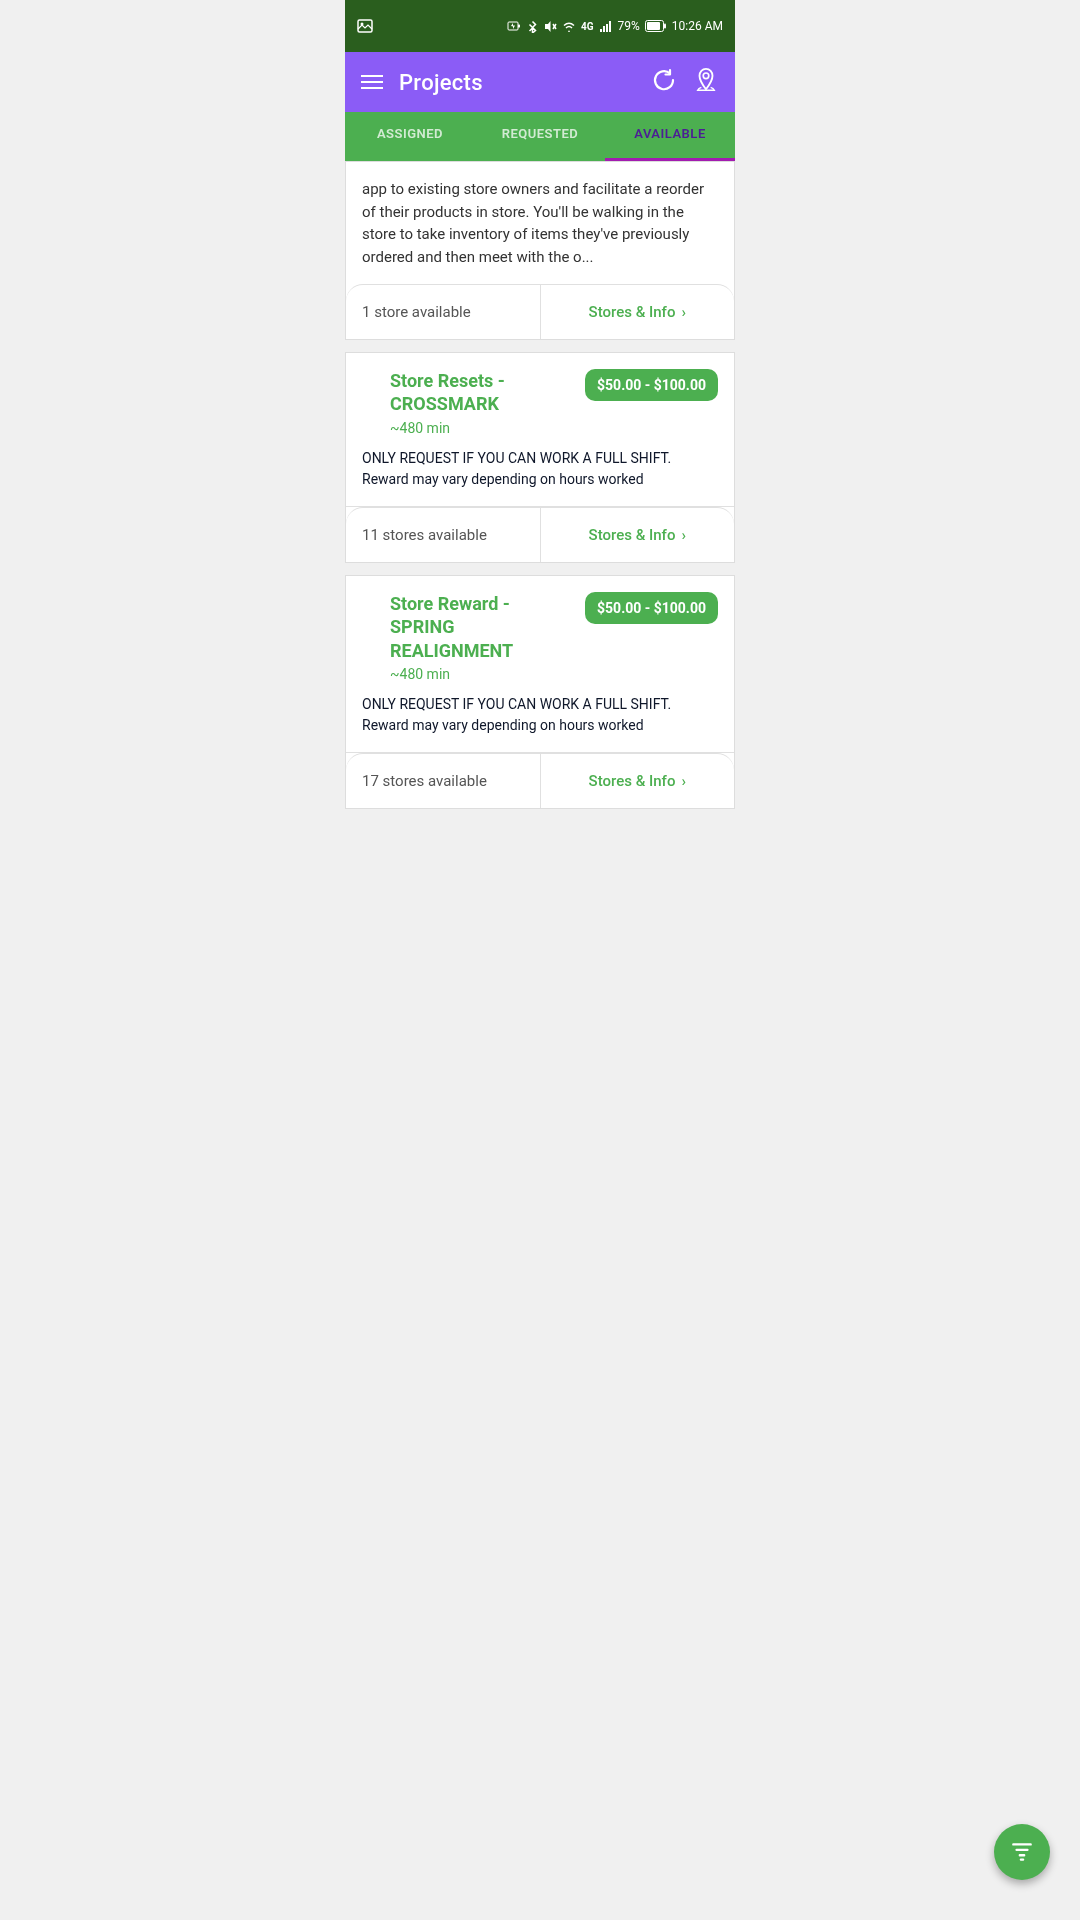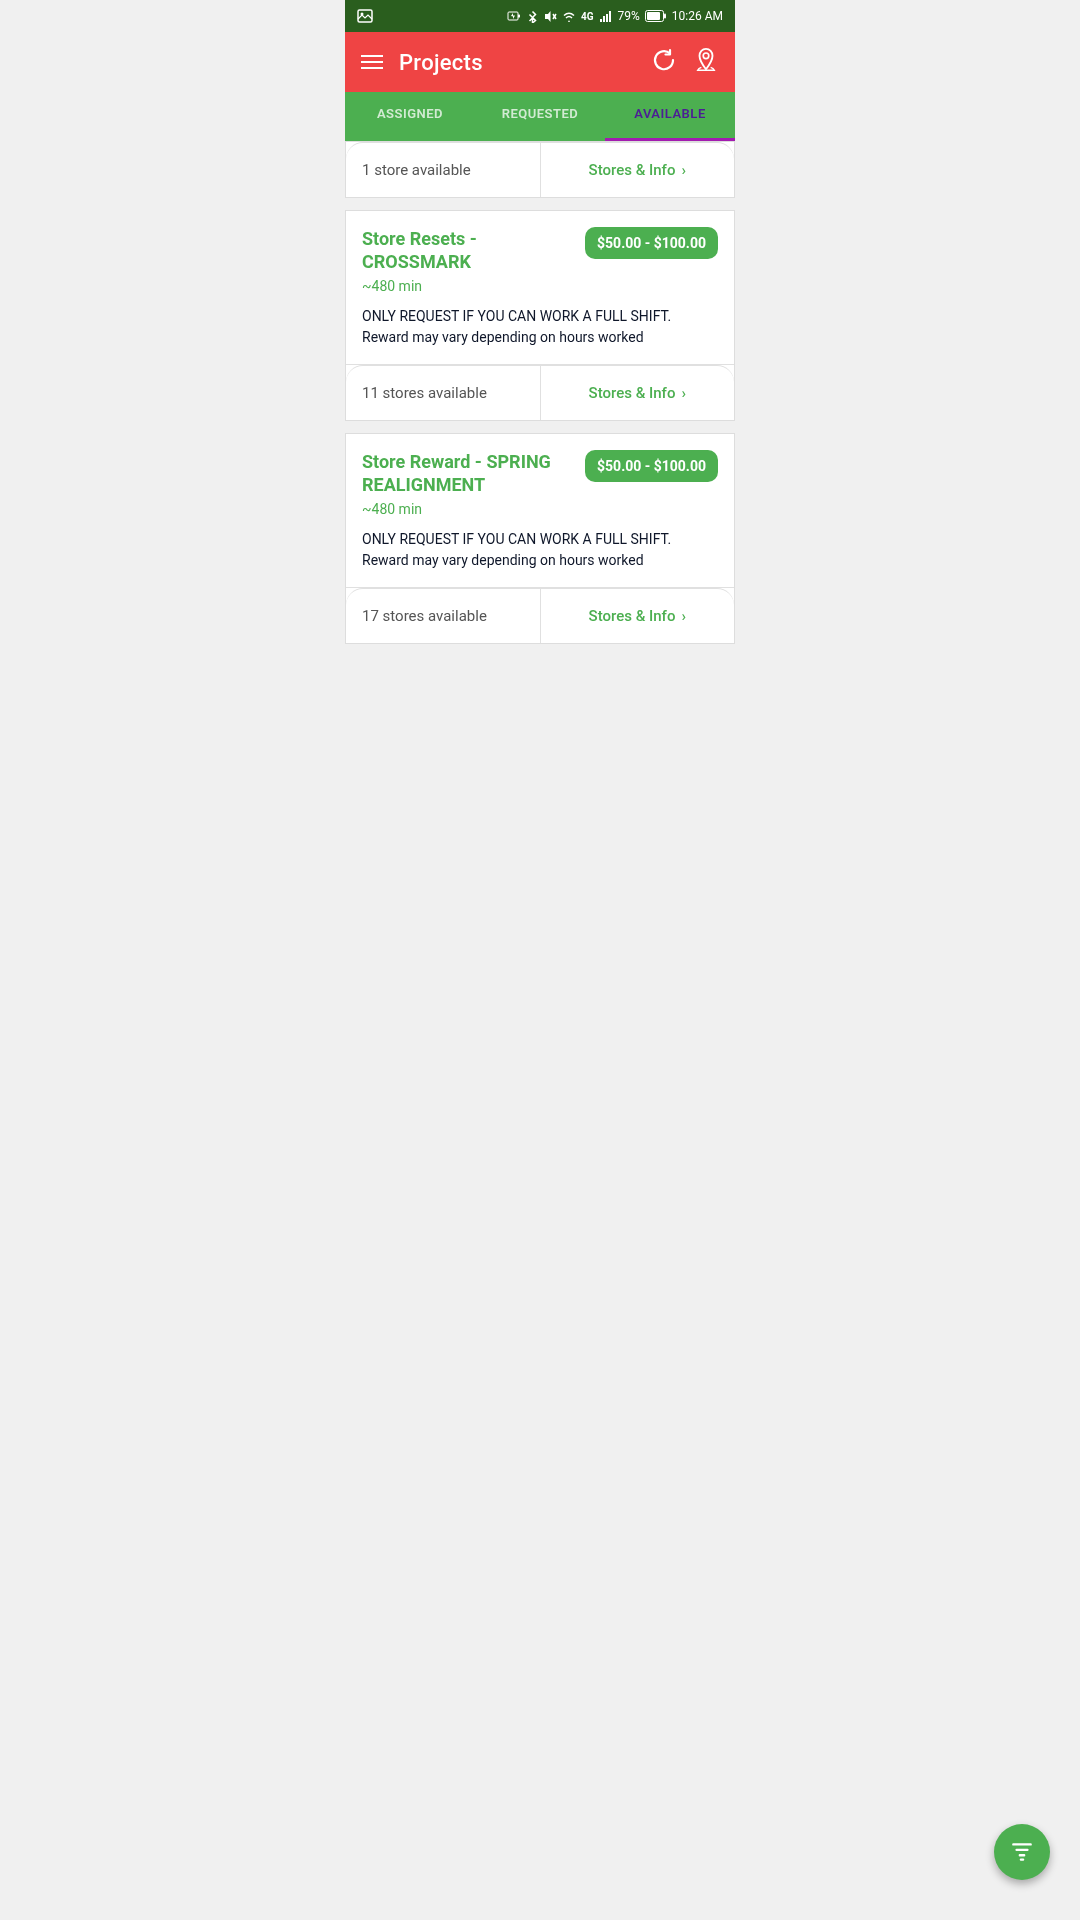--- a/index.html
+++ b/index.html
@@ -15,37 +15,37 @@
 
     
     .status-bar {
       background: #2a5e1e;
       color: white;
       display: flex;
       justify-content: space-between;
       align-items: center;
       padding: 6px 12px;
       font-size: 12px;
-      height: 32px;
+      height: 52px;
     }
     .status-left {
       display: flex;
       align-items: center;
       gap: 4px;
     }
     .status-right {
       display: flex;
       align-items: center;
       gap: 5px;
       font-size: 12px;
     }
 
     
     .app-bar {
-      background: #ef4444;
+      background: #8b5cf6;
       color: white;
       display: flex;
       align-items: center;
       padding: 12px 16px;
       height: 60px;
     }
     .menu-icon {
       font-size: 22px;
       cursor: pointer;
       margin-right: 16px;
@@ -152,20 +152,21 @@
       justify-content: center;
       gap: 6px;
     }
 
     
     .card-header {
       padding: 16px 16px 12px 16px;
       display: flex;
       align-items: flex-start;
       gap: 12px;
+      margin-left: 28px;
     }
 
     .card-title-block {
       flex: 1;
     }
 
     .card-title {
       font-size: 18px;
       font-weight: 700;
       color: #4caf50;
@@ -303,20 +304,21 @@
 
 <div class="tab-bar">
   <div class="tab">ASSIGNED</div>
   <div class="tab">REQUESTED</div>
   <div class="tab active">AVAILABLE</div>
 </div>
 
 <div class="content">
 
   <div class="partial-card">
+    <div class="card-description">app to existing store owners and facilitate a reorder of their products in store. You'll be walking in the store to take inventory of items they've previously ordered and then meet with the o...</div>
     <div class="card-footer">
       <div class="stores-count">1 store available</div>
       <div class="stores-info-btn">
         <span>Stores &amp; Info</span>
         <span>›</span>
       </div>
     </div>
   </div>
 
   <div class="project-card">

